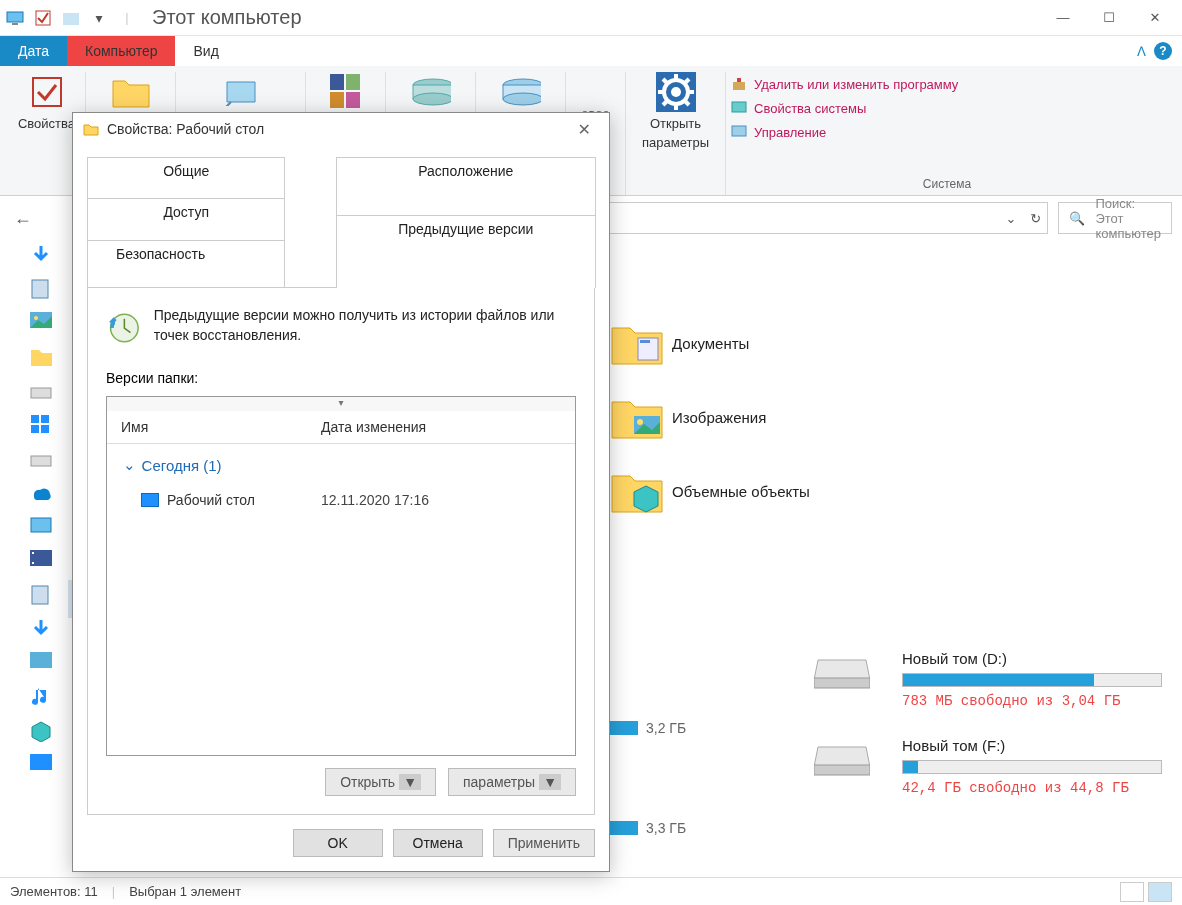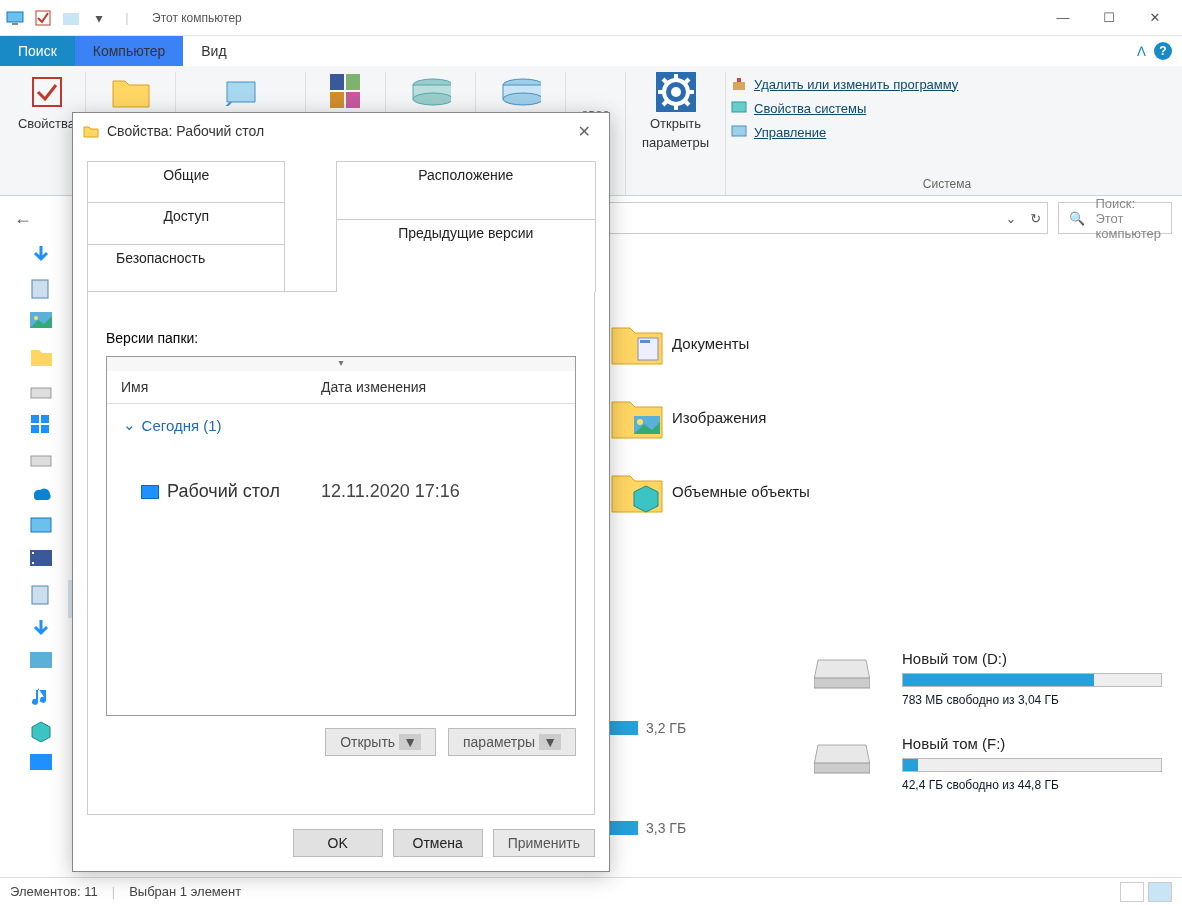--- a/index.html
+++ b/index.html
@@ -2,39 +2,39 @@
 <html><head>
 <meta charset="utf-8">
 <style>
 * { box-sizing: border-box; margin: 0; padding: 0; font-family: "Segoe UI", Tahoma, sans-serif; }
 body { width: 1182px; height: 905px; background: #fff; overflow: hidden; font-size: 13px; position: relative; }
 
 
 .titlebar { height: 36px; display: flex; align-items: center; padding: 0 4px; border-bottom: 1px solid #e5e5e5; }
 .titlebar .qat { display: flex; gap: 6px; align-items: center; }
 .titlebar .qat span { width: 22px; height: 22px; display: inline-flex; align-items: center; justify-content: center; }
-.titlebar .title { margin-left: 14px; color: #555; font-size: 12px; }
+.titlebar .title { margin-left: 14px; color: #555; font-size: 20px; }
 .titlebar .winctl { margin-left: auto; display: flex; gap: 0; }
 .titlebar .winctl div { width: 46px; height: 30px; display: flex; align-items: center; justify-content: center; color: #555; }
 
 
 .tabs { height: 30px; display: flex; align-items: stretch; background: #fff; }
 .tabs .tab { padding: 0 18px; display: flex; align-items: center; color: #333; font-size: 14px; cursor: pointer; }
 .tabs .tab.file { background: #1a8ac6; color: #fff; }
-.tabs .tab.active { background: #3b82f6; }
+.tabs .tab.active { background: #ef4444; }
 .tabs .right { margin-left: auto; display: flex; align-items: center; gap: 8px; padding-right: 10px; color: #1a8ac6; }
 .help-circle { width:18px; height:18px; border-radius:50%; background:#1a8ac6; color:#fff; display:inline-flex; align-items:center; justify-content:center; font-size:12px; font-weight:bold;}
 
 
 .ribbon { height: 130px; background: #f5f6f7; border-bottom: 1px solid #d0d0d0; display: flex; padding: 6px 8px 0 8px; }
 .rgroup { display: flex; flex-direction: column; align-items: center; padding: 0 10px; border-right: 1px solid #e0e0e0; }
 .rgroup:last-child { border-right: none; }
 .bigbtn { display:flex; flex-direction:column; align-items:center; gap:4px; width:80px; text-align:center; font-size:13px; color:#333; }
 .bigicon { width:40px; height:40px; display:flex; align-items:center; justify-content:center; }
-.linkline { display:flex; align-items:center; gap:6px; font-size:13px; color:#0c4a6e; padding:3px 0; cursor:pointer;text-decoration:underline; }
+.linkline { display:flex; align-items:center; gap:6px; font-size:13px; color:#be185d; padding:3px 0; cursor:pointer; }
 .linkicon { width:18px; height:18px; display:inline-flex; align-items:center; justify-content:center; }
 .rgroup-label { margin-top:auto; font-size:12px; color:#666; padding:4px 0; text-align:center; width:100%; }
 
 
 .addrbar { height: 44px; display:flex; align-items:center; padding:6px 10px; gap:10px; }
 .navbtn { width:30px; height:30px; display:flex; align-items:center; justify-content:center; color:#555; font-size:18px; }
 .addr { flex:0 0 520px; height:32px; border:1px solid #ccc; display:flex; align-items:center; padding:0 6px; color:#555; justify-content:flex-end; gap:14px; }
 .searchbox { flex:1; height:32px; border:1px solid #ccc; display:flex; align-items:center; padding:0 10px; color:#888; gap:10px; }
 
 
@@ -44,21 +44,21 @@
 
 .content { position:absolute; left:610px; top:320px; right:20px; display:flex; flex-direction:column; gap:28px; }
 .item { display:flex; align-items:center; gap:8px; }
 .foldericon { width:54px; height:46px; }
 .itemtext { font-size:15px; color:#222; }
 .drive { display:flex; align-items:flex-start; gap:32px;justify-content:flex-end; }
 .driveicon { width:56px; height:40px; }
 .driveinfo { display:flex; flex-direction:column; gap:6px; }
 .bar { width:260px; height:14px; border:1px solid #bbb; background:#eee; position:relative; }
 .bar .fill { position:absolute; left:0; top:0; bottom:0; background:#26a0da; }
-.sub { font-size:12px; color:#0f172a; }
+.sub { font-size:14px; color:#ef4444;font-family:Liberation Mono, monospace; }
 .selected-row { position:absolute; left:68px; top:580px; width:540px; height:38px; background:#d8e6f2; }
 
 
 .status { position:absolute; left:0; bottom:0; right:0; height:28px; border-top:1px solid #ddd; display:flex; align-items:center; padding:0 10px; font-size:13px; color:#444; gap:14px; }
 .status .sep { color:#ccc; }
 .status .viewbtns { margin-left:auto; display:flex; gap:4px; }
 .vbtn { width:24px; height:20px; border:1px solid #ccc; background:#fff; }
 
 
 .dialog { position:absolute; left:72px; top:112px; width:538px; height:760px; background:#fff; border:1px solid #888; box-shadow:0 4px 20px rgba(0,0,0,0.25); display:flex; flex-direction:column; }
@@ -73,21 +73,21 @@
 .desc { display:flex; gap:14px; align-items:flex-start; }
 .desc .txt { font-size:14px; color:#222; line-height:1.4; }
 .clockicon { width:44px; height:44px; }
 .lbl { margin-top:20px; font-size:14px; }
 .listbox { border:1px solid #999; background:#fff; margin-top:10px; height:360px; display:flex; flex-direction:column; }
 .droparrow { height:14px; text-align:center; color:#777; font-size:10px; background:#f7f7f7; }
 .listhdr { display:flex; border-bottom:1px solid #ddd; }
 .listhdr div { padding:8px 14px; font-size:14px; color:#333; }
 .listhdr .c1 { width:200px; }
 .group { padding:12px 16px; color:#1f6bb5; font-size:15px; display:flex; align-items:center; gap:6px; }
-.row { display:flex; padding:6px 16px 6px 34px; font-size:18px; color:#333;margin-top:29px; }
+.row { display:flex; padding:6px 16px 6px 34px; font-size:14px; color:#333; }
 .row .c1 { width:180px; display:flex; align-items:center; gap:8px; }
 .row .c2 { color:#444; }
 .desktop-chip { width:18px; height:14px; background:#1e90ff; border:1px solid #0a6bb8; }
 .btnrow { display:flex; gap:12px; margin-top:12px; justify-content:flex-end; }
 .btn { border:1px solid #bbb; background:#e9e9e9; padding:5px 14px; font-size:14px; color:#555; display:flex; align-items:center; gap:4px; }
 .btn.solid { color:#222; background:#e1e1e1; }
 .dlg-footer { border-top:0; padding:14px; display:flex; gap:10px; justify-content:flex-end; }
 .dlg-footer .btn { min-width:90px; justify-content:center; }
 
 
@@ -120,21 +120,21 @@
   </div>
   <div class="title">Этот компьютер</div>
   <div class="winctl">
     <div>—</div>
     <div>☐</div>
     <div>✕</div>
   </div>
 </div>
 
 <div class="tabs">
-  <div class="tab file">Поиск</div>
+  <div class="tab file">Дата</div>
   <div class="tab active">Компьютер</div>
   <div class="tab">Вид</div>
   <div class="right">
     <span>ᐱ</span>
     <span class="help-circle">?</span>
   </div>
 </div>
 
 <div class="ribbon">
   <div class="rgroup" style="width:78px">
@@ -410,20 +410,29 @@
   <div class="dlg-body">
     <div class="tabstrip">
       <div class="dtab" style="flex:1;text-align:center">Общие</div>
       <div class="dtab" style="flex:1;text-align:center">Доступ</div>
       <div class="dtab" style="flex:1.2;text-align:left">Безопасность</div>
       <div style="flex-basis:100%;height:0"></div>
       <div class="dtab row2" style="flex:1;text-align:center">Расположение</div>
       <div class="dtab row2 active" style="flex:1.3;text-align:center">Предыдущие версии</div>
     </div>
     <div class="tabpane">
+      <div class="desc">
+        <svg class="clockicon" viewBox="0 0 44 44">
+            <circle cx="24" cy="22" r="18" fill="#eaf3e6" stroke="#7fb24f" stroke-width="2"></circle>
+            <path d="M24 10 V22 L32 28" stroke="#5a8a2f" stroke-width="2" fill="none"></path>
+            <path d="M8 22 a16 16 0 0 1 4 -12" stroke="#3a9bd6" stroke-width="5" fill="none"></path>
+            <path d="M4 14 L10 8 L12 18 Z" fill="#3a9bd6"></path>
+          </svg>
+        <div class="txt">Предыдущие версии можно получить из истории файлов или точек восстановления.</div>
+      </div>
       <div class="lbl">Версии папки:</div>
       <div class="listbox">
         <div class="droparrow">▾</div>
         <div class="listhdr">
           <div class="c1">Имя</div>
           <div>Дата изменения</div>
         </div>
         <div class="group">
           <span>⌄</span>
           <span>Сегодня (1)</span>

